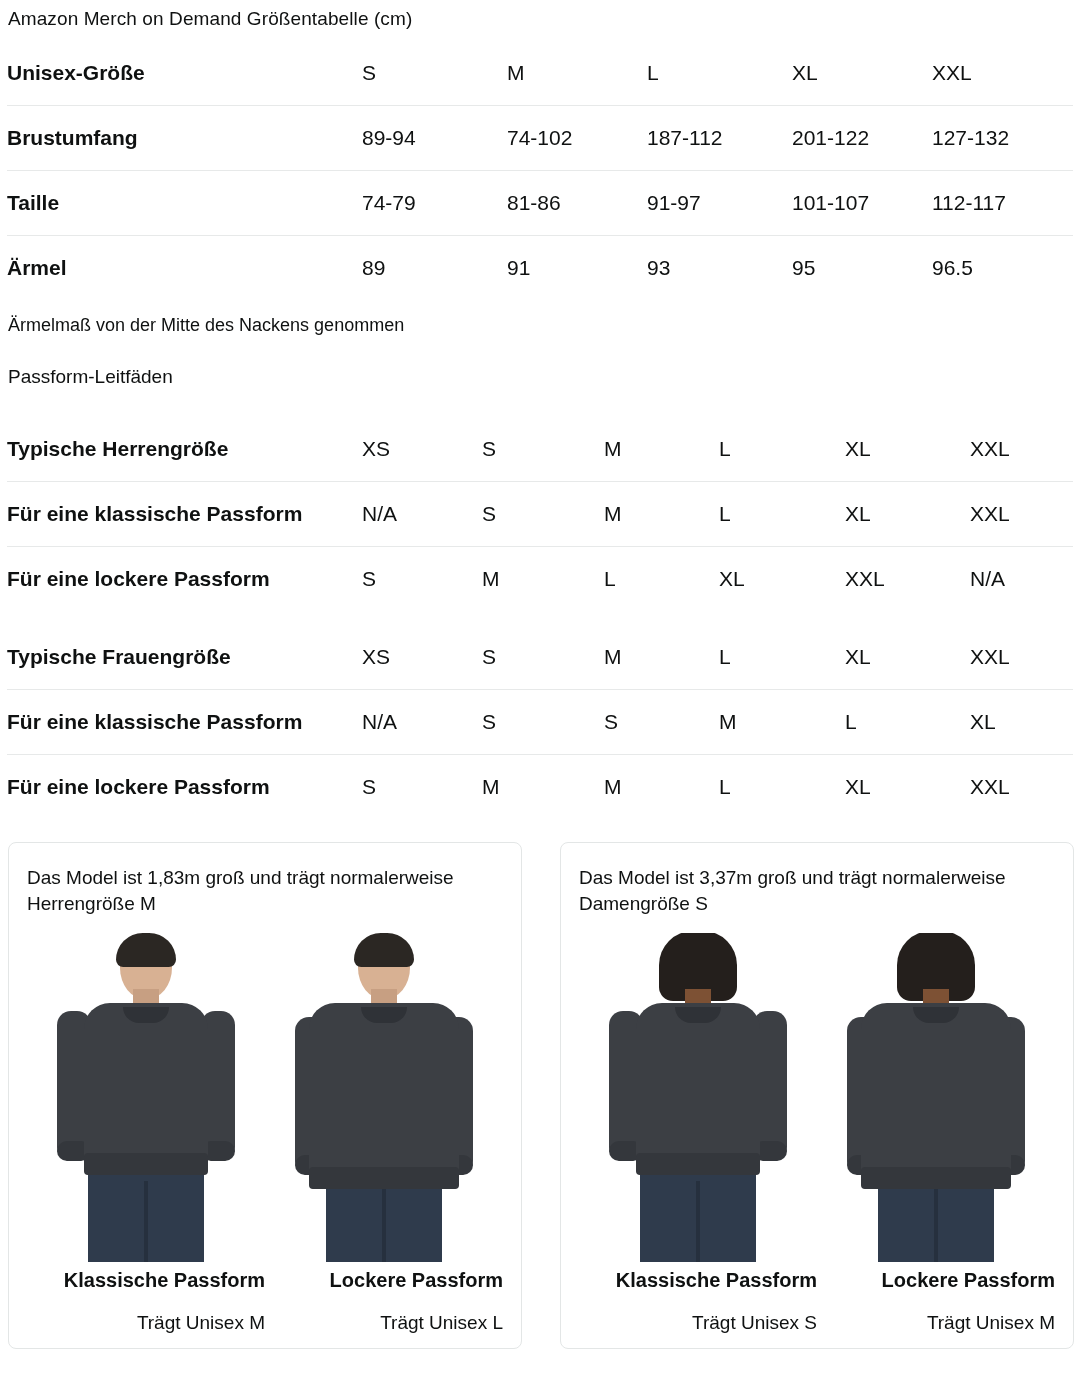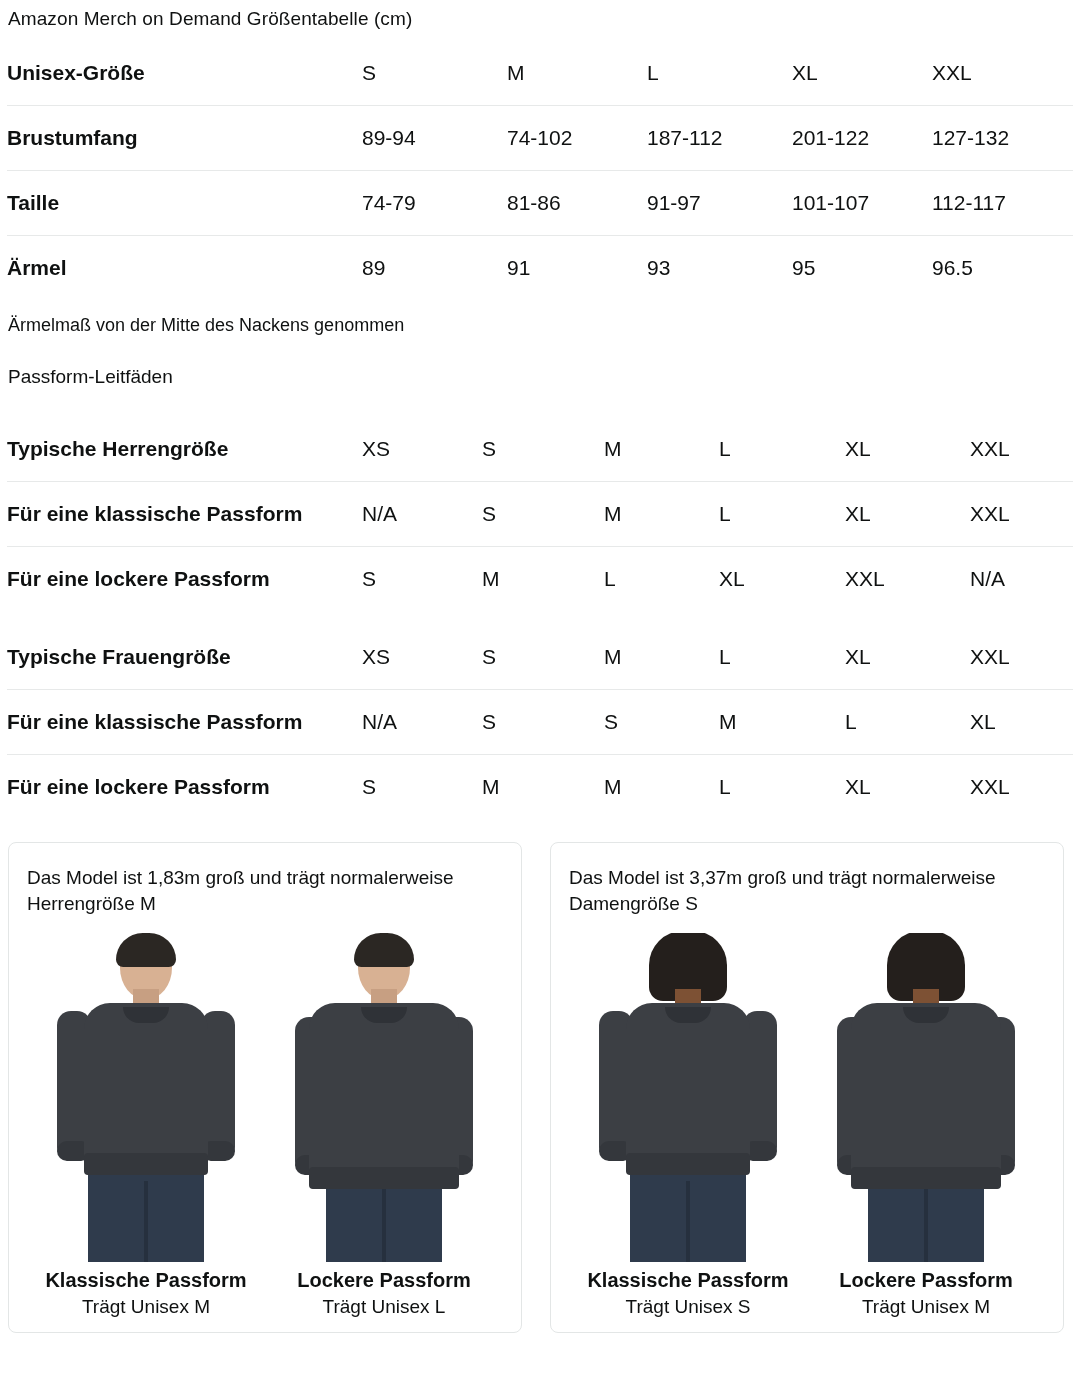--- a/index.html
+++ b/index.html
@@ -84,21 +84,21 @@
   .section-title {
     font-size: 19px;
     color: #0f1111;
     margin: 30px 0 28px 2px;
   }
   .gap-12 { height: 12px; }
 
   
   .cards {
     display: flex;
-    gap: 28px;
+    gap: 38px;
     margin-top: 22px;
     padding-left: 2px;
   }
   .card {
     width: 520px;
     box-sizing: border-box;
     border: 1px solid #e3e6e6;
     border-radius: 8px;
     padding: 22px 18px 14px 18px;
     background: #fff;
@@ -107,35 +107,35 @@
     font-size: 19px;
     line-height: 1.35;
     color: #0f1111;
     min-height: 54px;
   }
   .figs {
     display: flex;
     justify-content: space-around;
     margin-top: 14px;
   }
-  .fig { width: 238px; text-align: center; }
+  .fig { width: 238px; text-align: right; }
   .fig-img {
     height: 330px;
     position: relative;
     overflow: hidden;
   }
   .fig-label {
     font-size: 20px;
     font-weight: bold;
     margin-top: 6px;
     color: #0f1111;
   }
   .fig-sub {
     font-size: 19px;
-    margin-top: 4px;
+    margin-top: 20px;
     color: #0f1111;
   }
 
   
   .person { position: absolute; left: 50%; transform: translateX(-50%); top: 4px; width: 190px; height: 326px; }
   .head {
     position: absolute; left: 50%; transform: translateX(-50%);
     width: 52px; height: 62px; border-radius: 26px / 32px; top: 0;
   }
   .hair {

